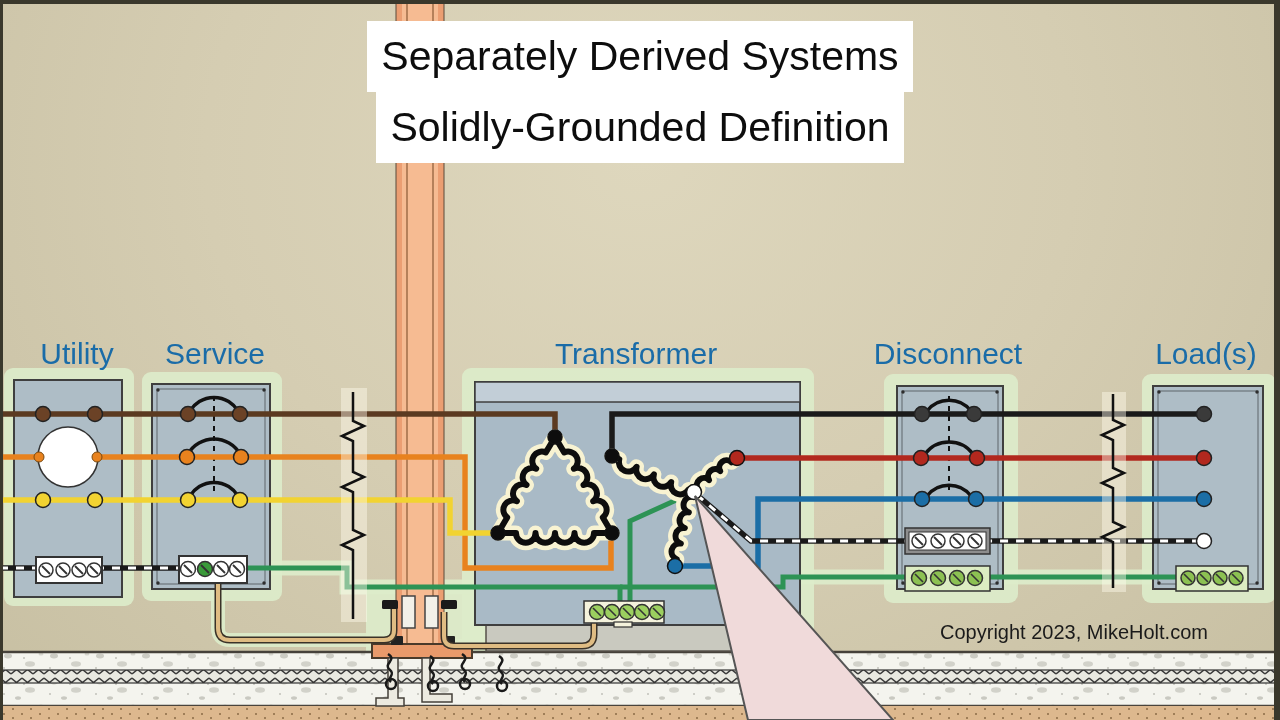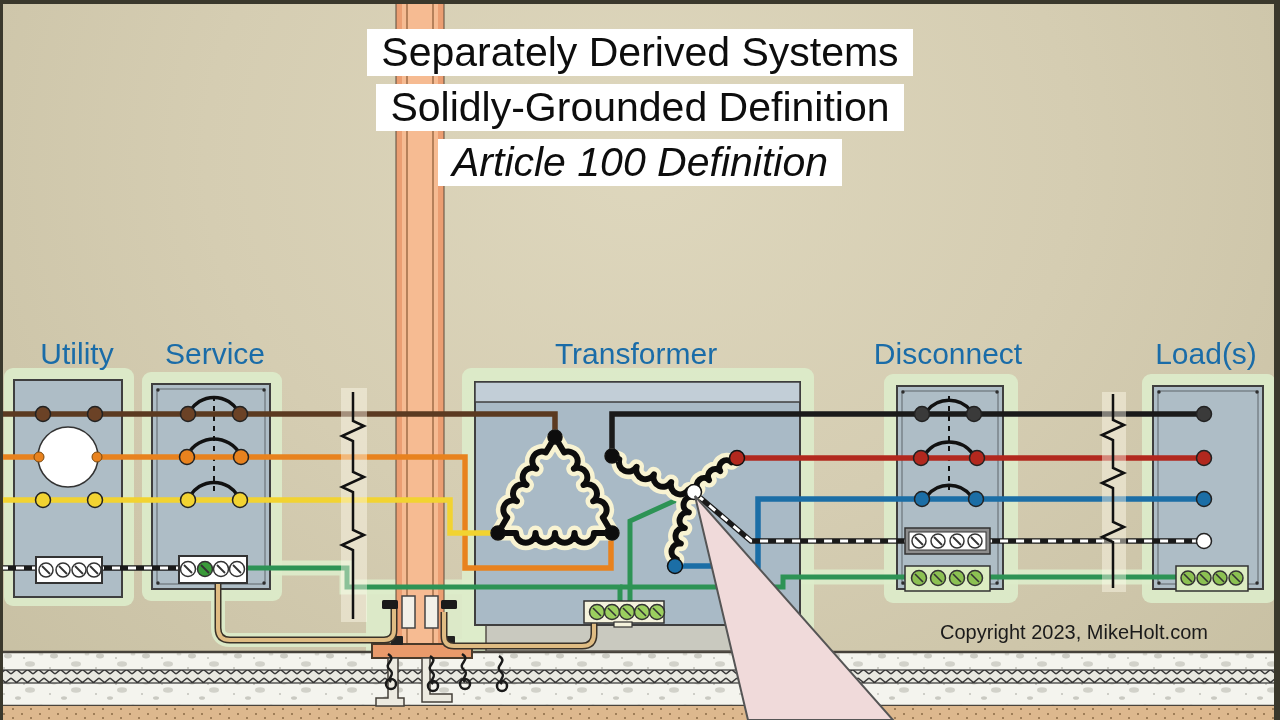--- a/index.html
+++ b/index.html
@@ -3,21 +3,21 @@
 <meta charset="utf-8">
 <style>
   html,body{margin:0;padding:0;background:#888;}
   #stage{position:relative;width:1280px;height:720px;overflow:hidden;
     background:radial-gradient(ellipse at 50% 22%, #ded7bd 0%, #d5cdb2 48%, #c7bfa2 100%);
     font-family:"Liberation Sans", sans-serif;}
   #stage svg{position:absolute;left:0;top:0;}
   .frame{position:absolute;background:#3a382c;z-index:40;}
   #title{position:absolute;left:0;top:21px;width:100%;text-align:center;z-index:30;
     font-size:41px;line-height:47px;color:#0d0d0d;}
-  #title .tline{display:table;margin:8px auto;background:#ffffff;padding:0 14px;white-space:nowrap;}
+  #title .tline{display:table;margin:0 auto;background:#ffffff;padding:12px 14px;white-space:nowrap;}
   #title .tline.it{font-style:italic;}
   text{font-family:"Liberation Sans", sans-serif;}
   .seclabel{font-size:30px;fill:#1a6ca8;}
   .copyright{font-size:20px;fill:#1a1a1a;}
 </style>
 </head>
 <body>
 
 <div id="stage">
 
@@ -300,20 +300,19 @@
   <text x="215" y="364" text-anchor="middle" class="seclabel">Service</text>
   <text x="636" y="364" text-anchor="middle" class="seclabel">Transformer</text>
   <text x="948" y="364" text-anchor="middle" class="seclabel">Disconnect</text>
   <text x="1206" y="364" text-anchor="middle" class="seclabel">Load(s)</text>
   <text x="1074" y="639" text-anchor="middle" class="copyright">Copyright 2023, MikeHolt.com</text>
 </svg>
 
 <div id="title">
   <div class="tline">Separately Derived Systems</div>
   <div class="tline">Solidly-Grounded Definition</div>
-  <div class="tline it">Article 100 Definition</div>
 </div>
 
 <div class="frame" style="left:0;top:0;width:1280px;height:4px;"></div>
 <div class="frame" style="left:0;top:0;width:3px;height:720px;"></div>
 <div class="frame" style="left:1274px;top:0;width:6px;height:720px;"></div>
 
 </div>
 
 </body></html>

